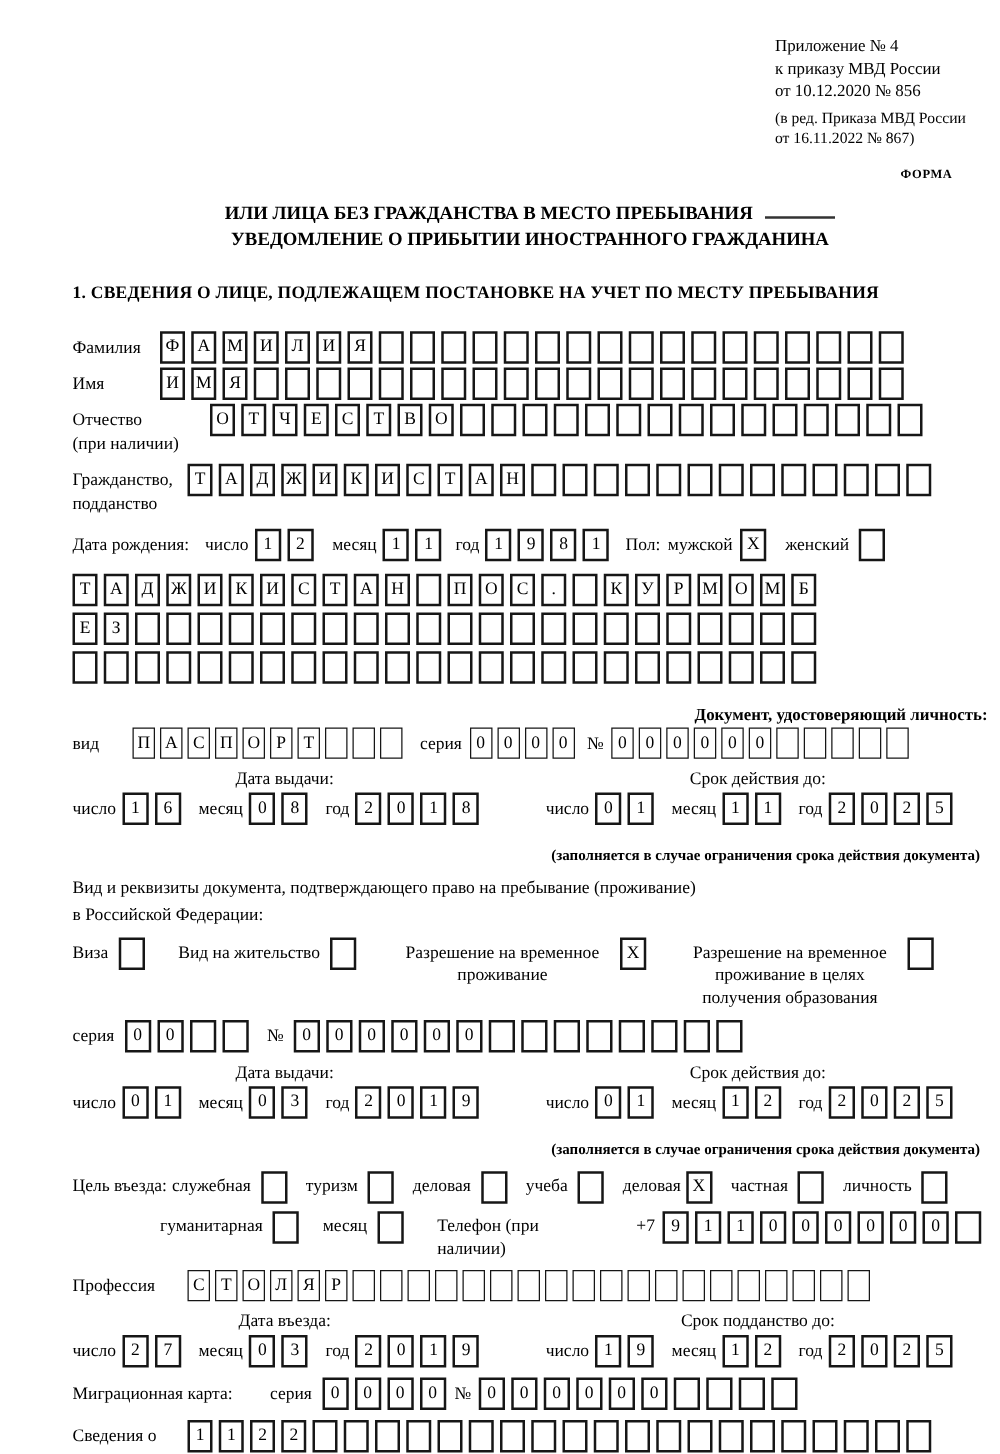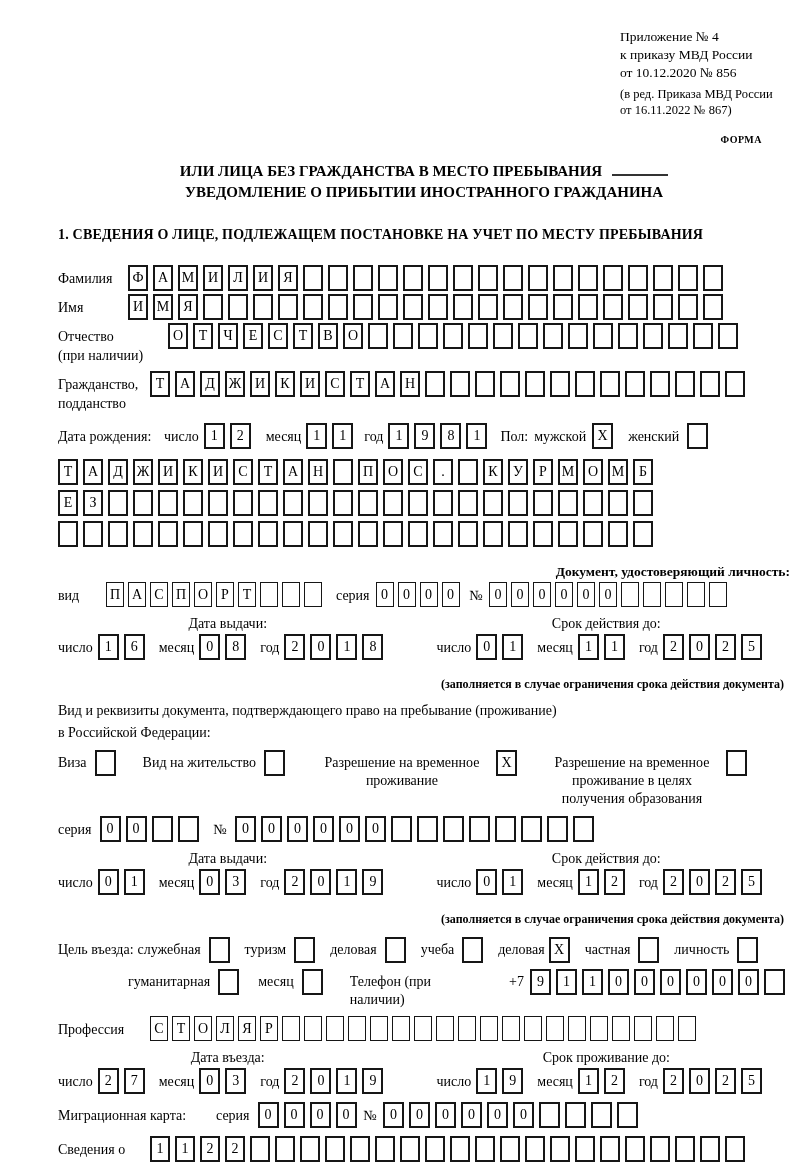--- a/index.html
+++ b/index.html
@@ -664,21 +664,21 @@
             <span class="cells">
               <span class="cell">2</span>
               <span class="cell">0</span>
               <span class="cell">1</span>
               <span class="cell">9</span>
             </span>
           </span>
       </div>
     </div>
     <div class="dcol">
-      <div class="dtitle">Срок проживание до:</div>
+      <div class="dtitle">Срок подданство до:</div>
       <div class="drow">
         <span class="dg">
             <span class="dlabel">число</span>
             <span class="cells">
               <span class="cell">1</span>
               <span class="cell">9</span>
             </span>
           </span>
         <span class="dg">
             <span class="dlabel">месяц</span>

